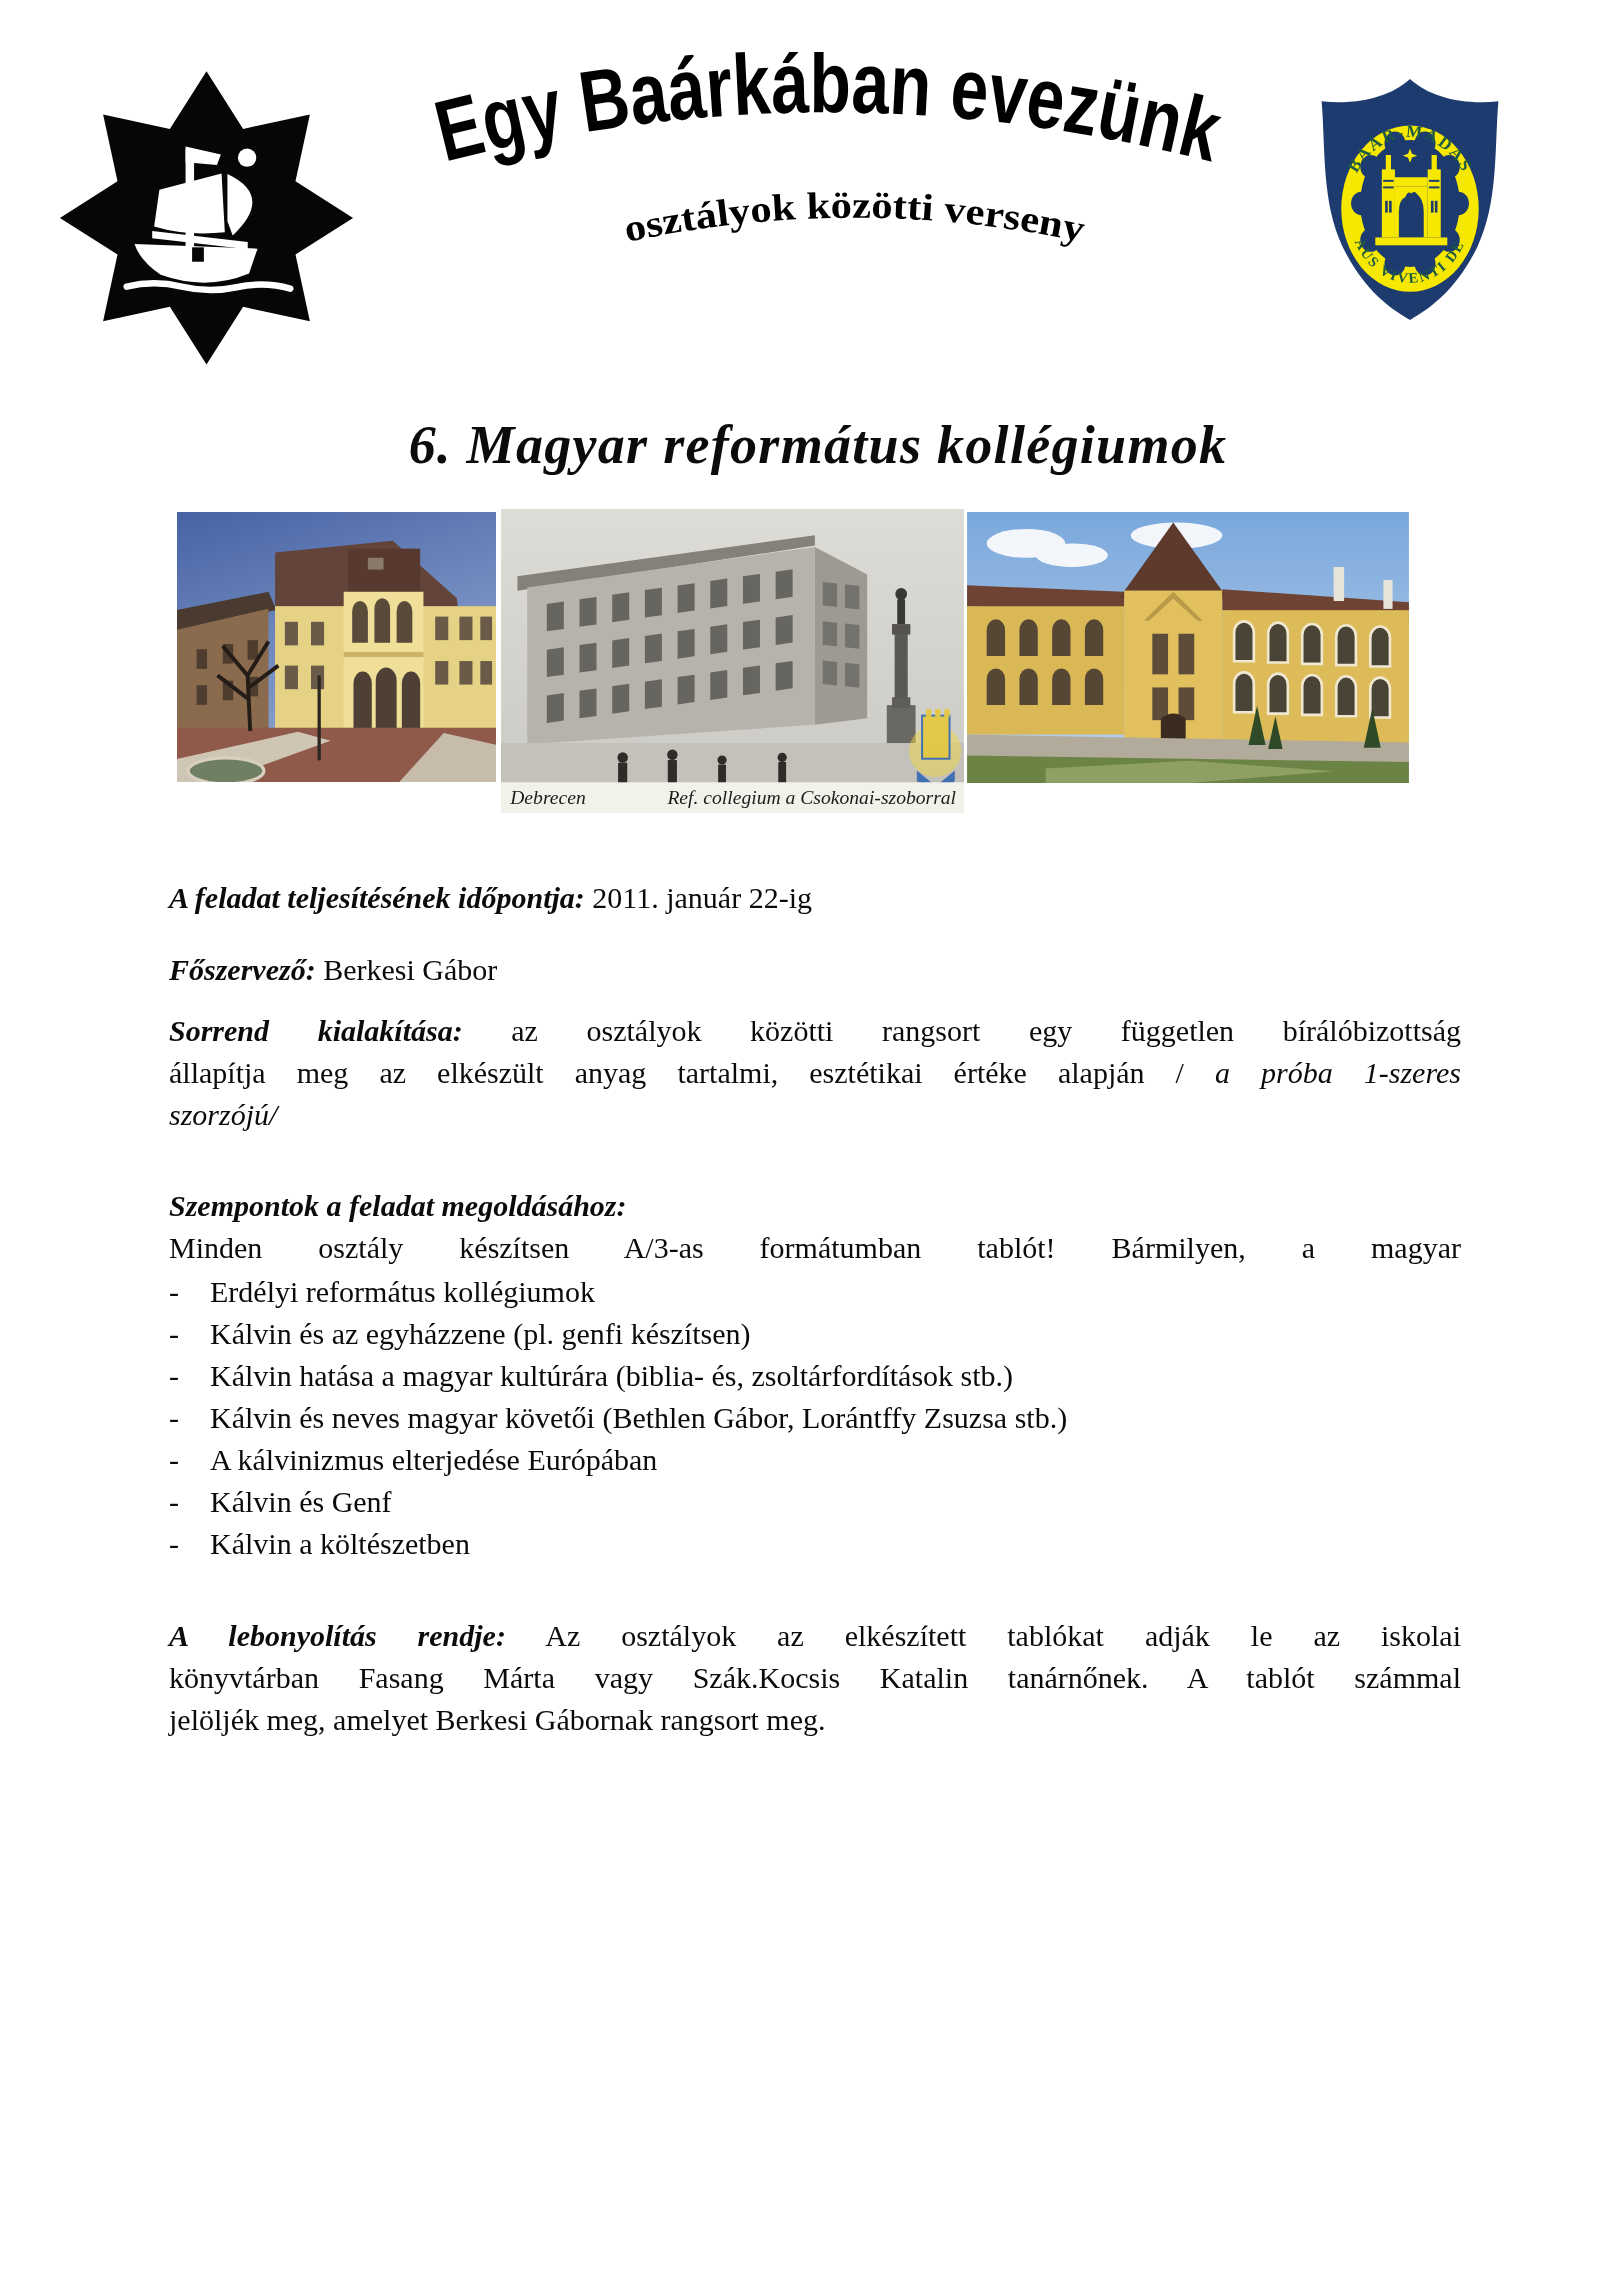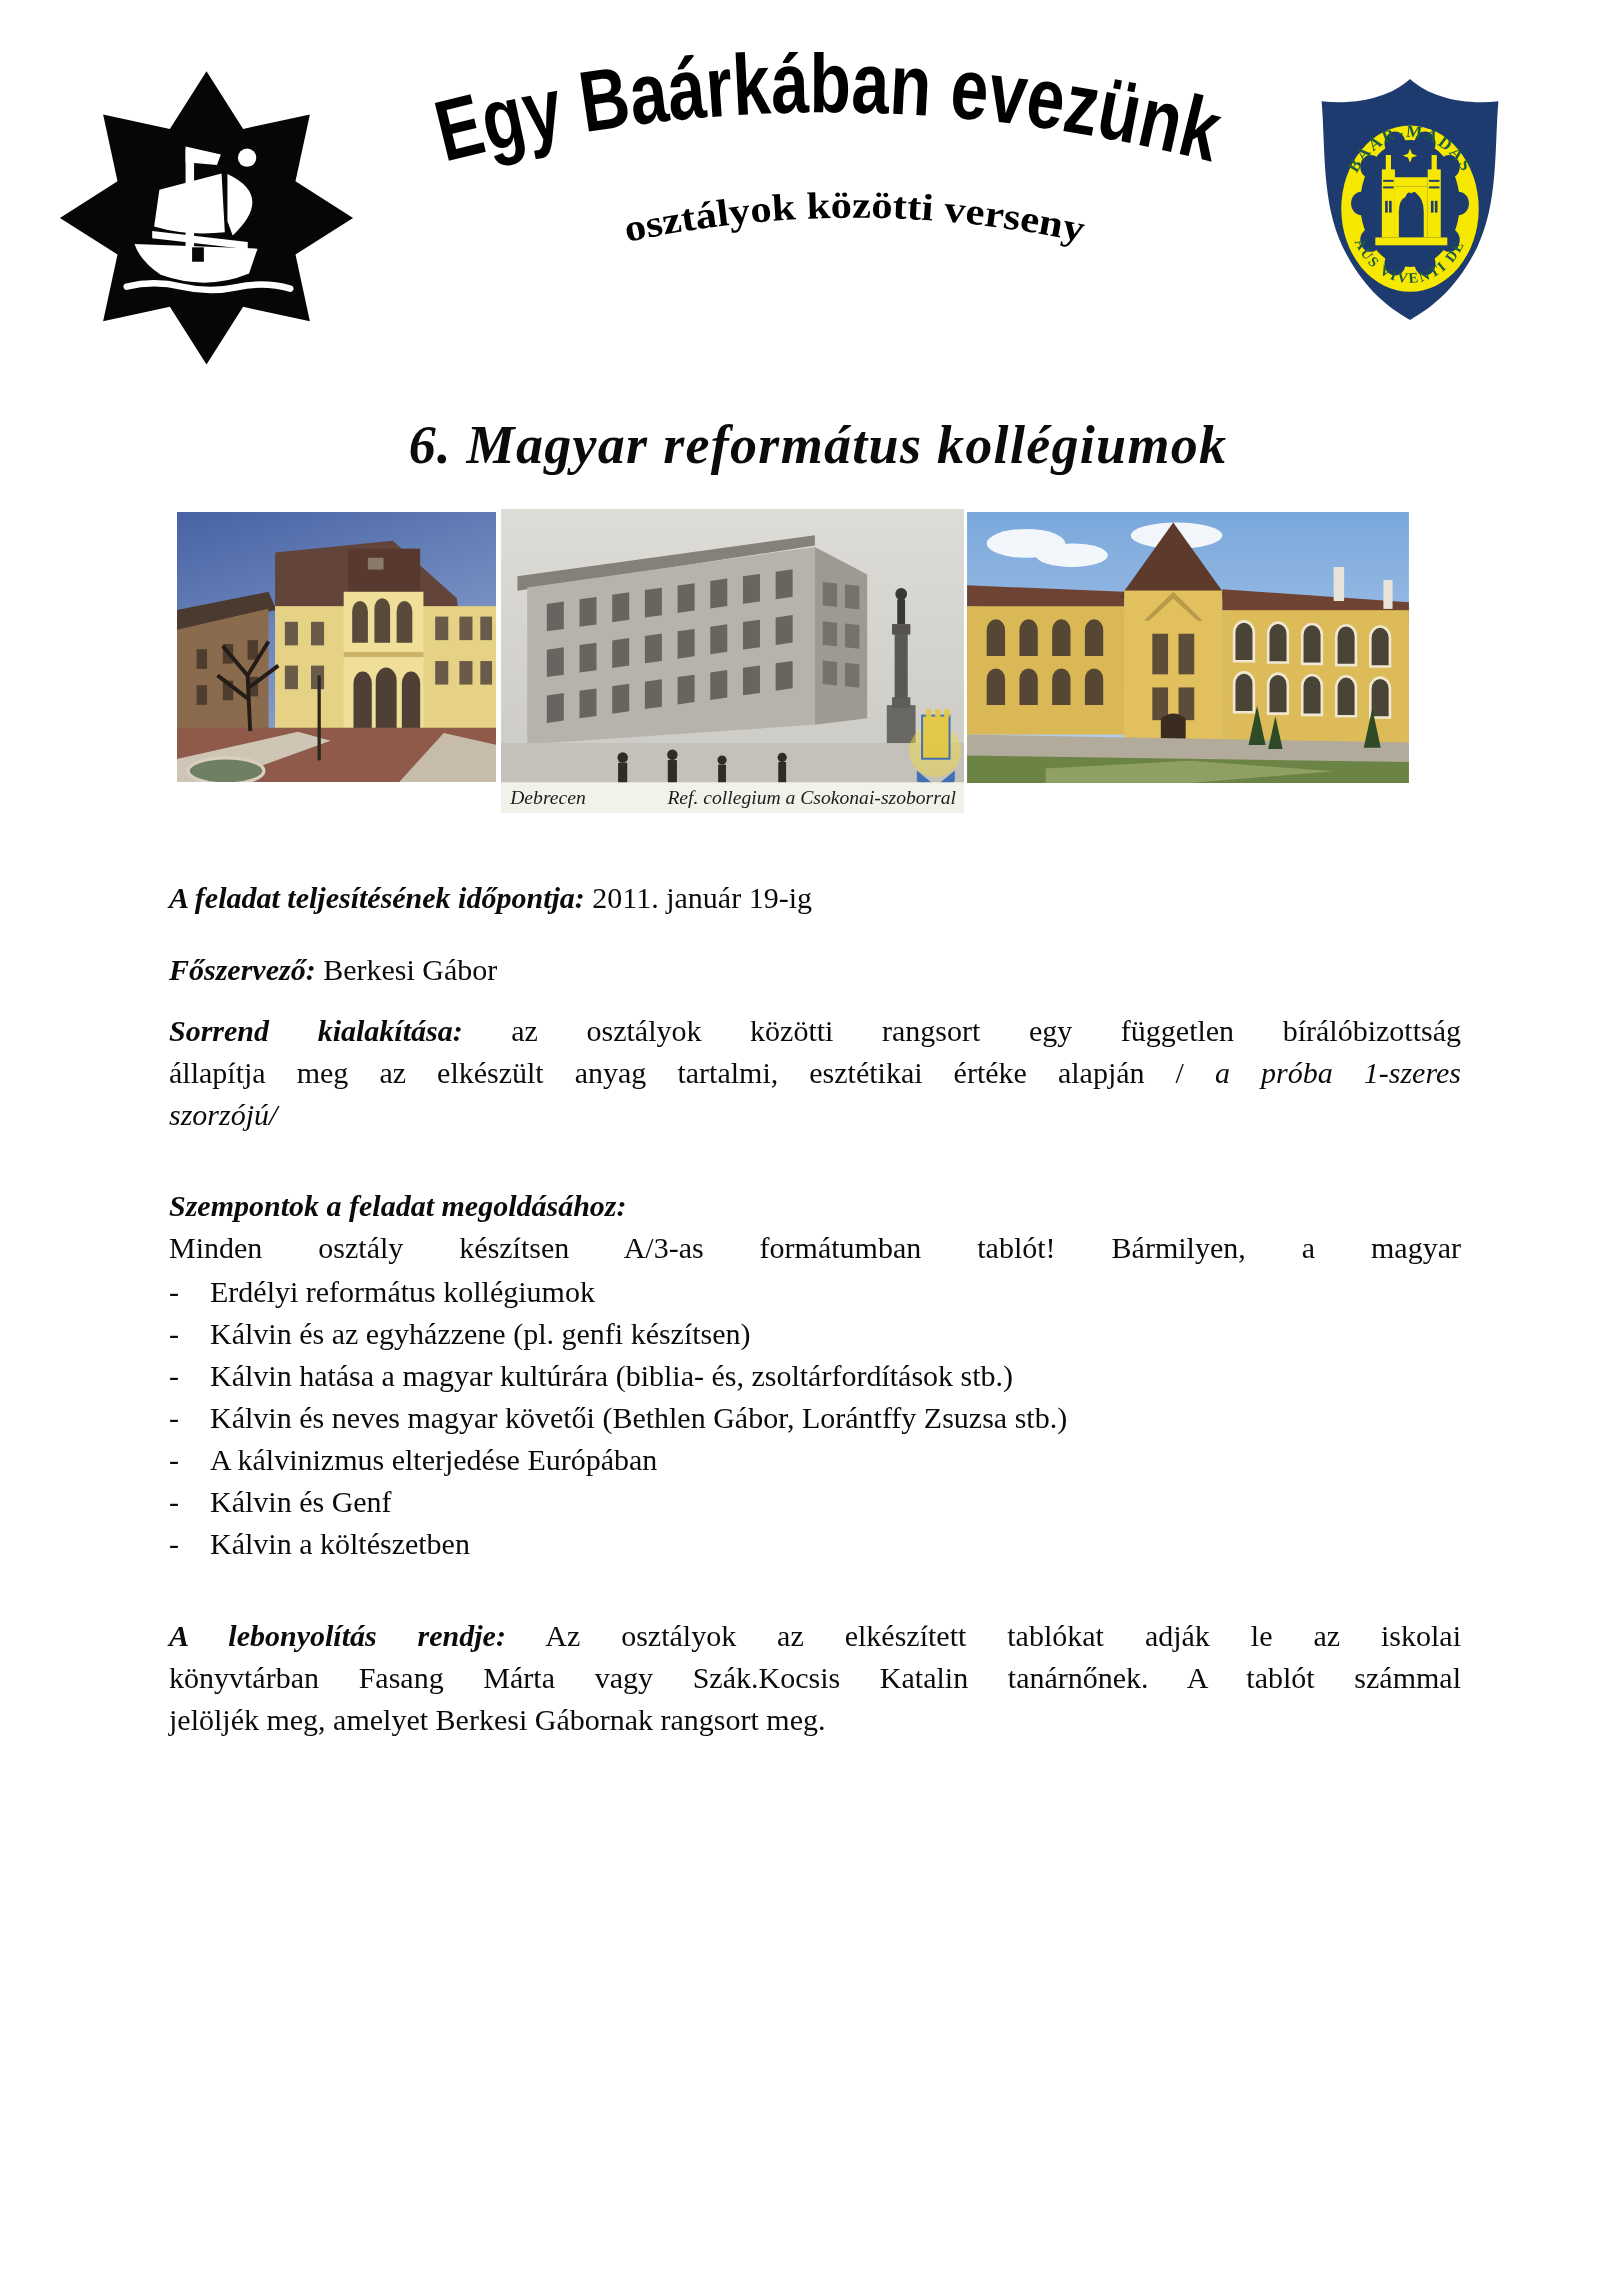--- a/index.html
+++ b/index.html
@@ -350,21 +350,21 @@
         <polygon points="430,356 443,296 456,356"></polygon>
         <polygon points="460,362 471,312 482,362"></polygon>
         <polygon points="606,360 619,300 632,360"></polygon>
       </g>
     </svg>
   </div>
 
   <div class="abs" id="body-text">
 
     <p>
-      <span class="lead">A feladat teljesítésének időpontja:</span><span> 2011. január 19-ig</span>
+      <span class="lead">A feladat teljesítésének időpontja:</span><span> 2011. január 22-ig</span>
     </p>
 
     <p class="m-organizer">
       <span class="lead">Főszervező:</span><span> Berkesi Gábor</span>
     </p>
 
     <div class="m-sorrend">
       <div class="jline">
         <span class="lead">Sorrend kialakítása:</span><span> az osztályok közötti rangsort egy független bírálóbizottság</span>
       </div>

